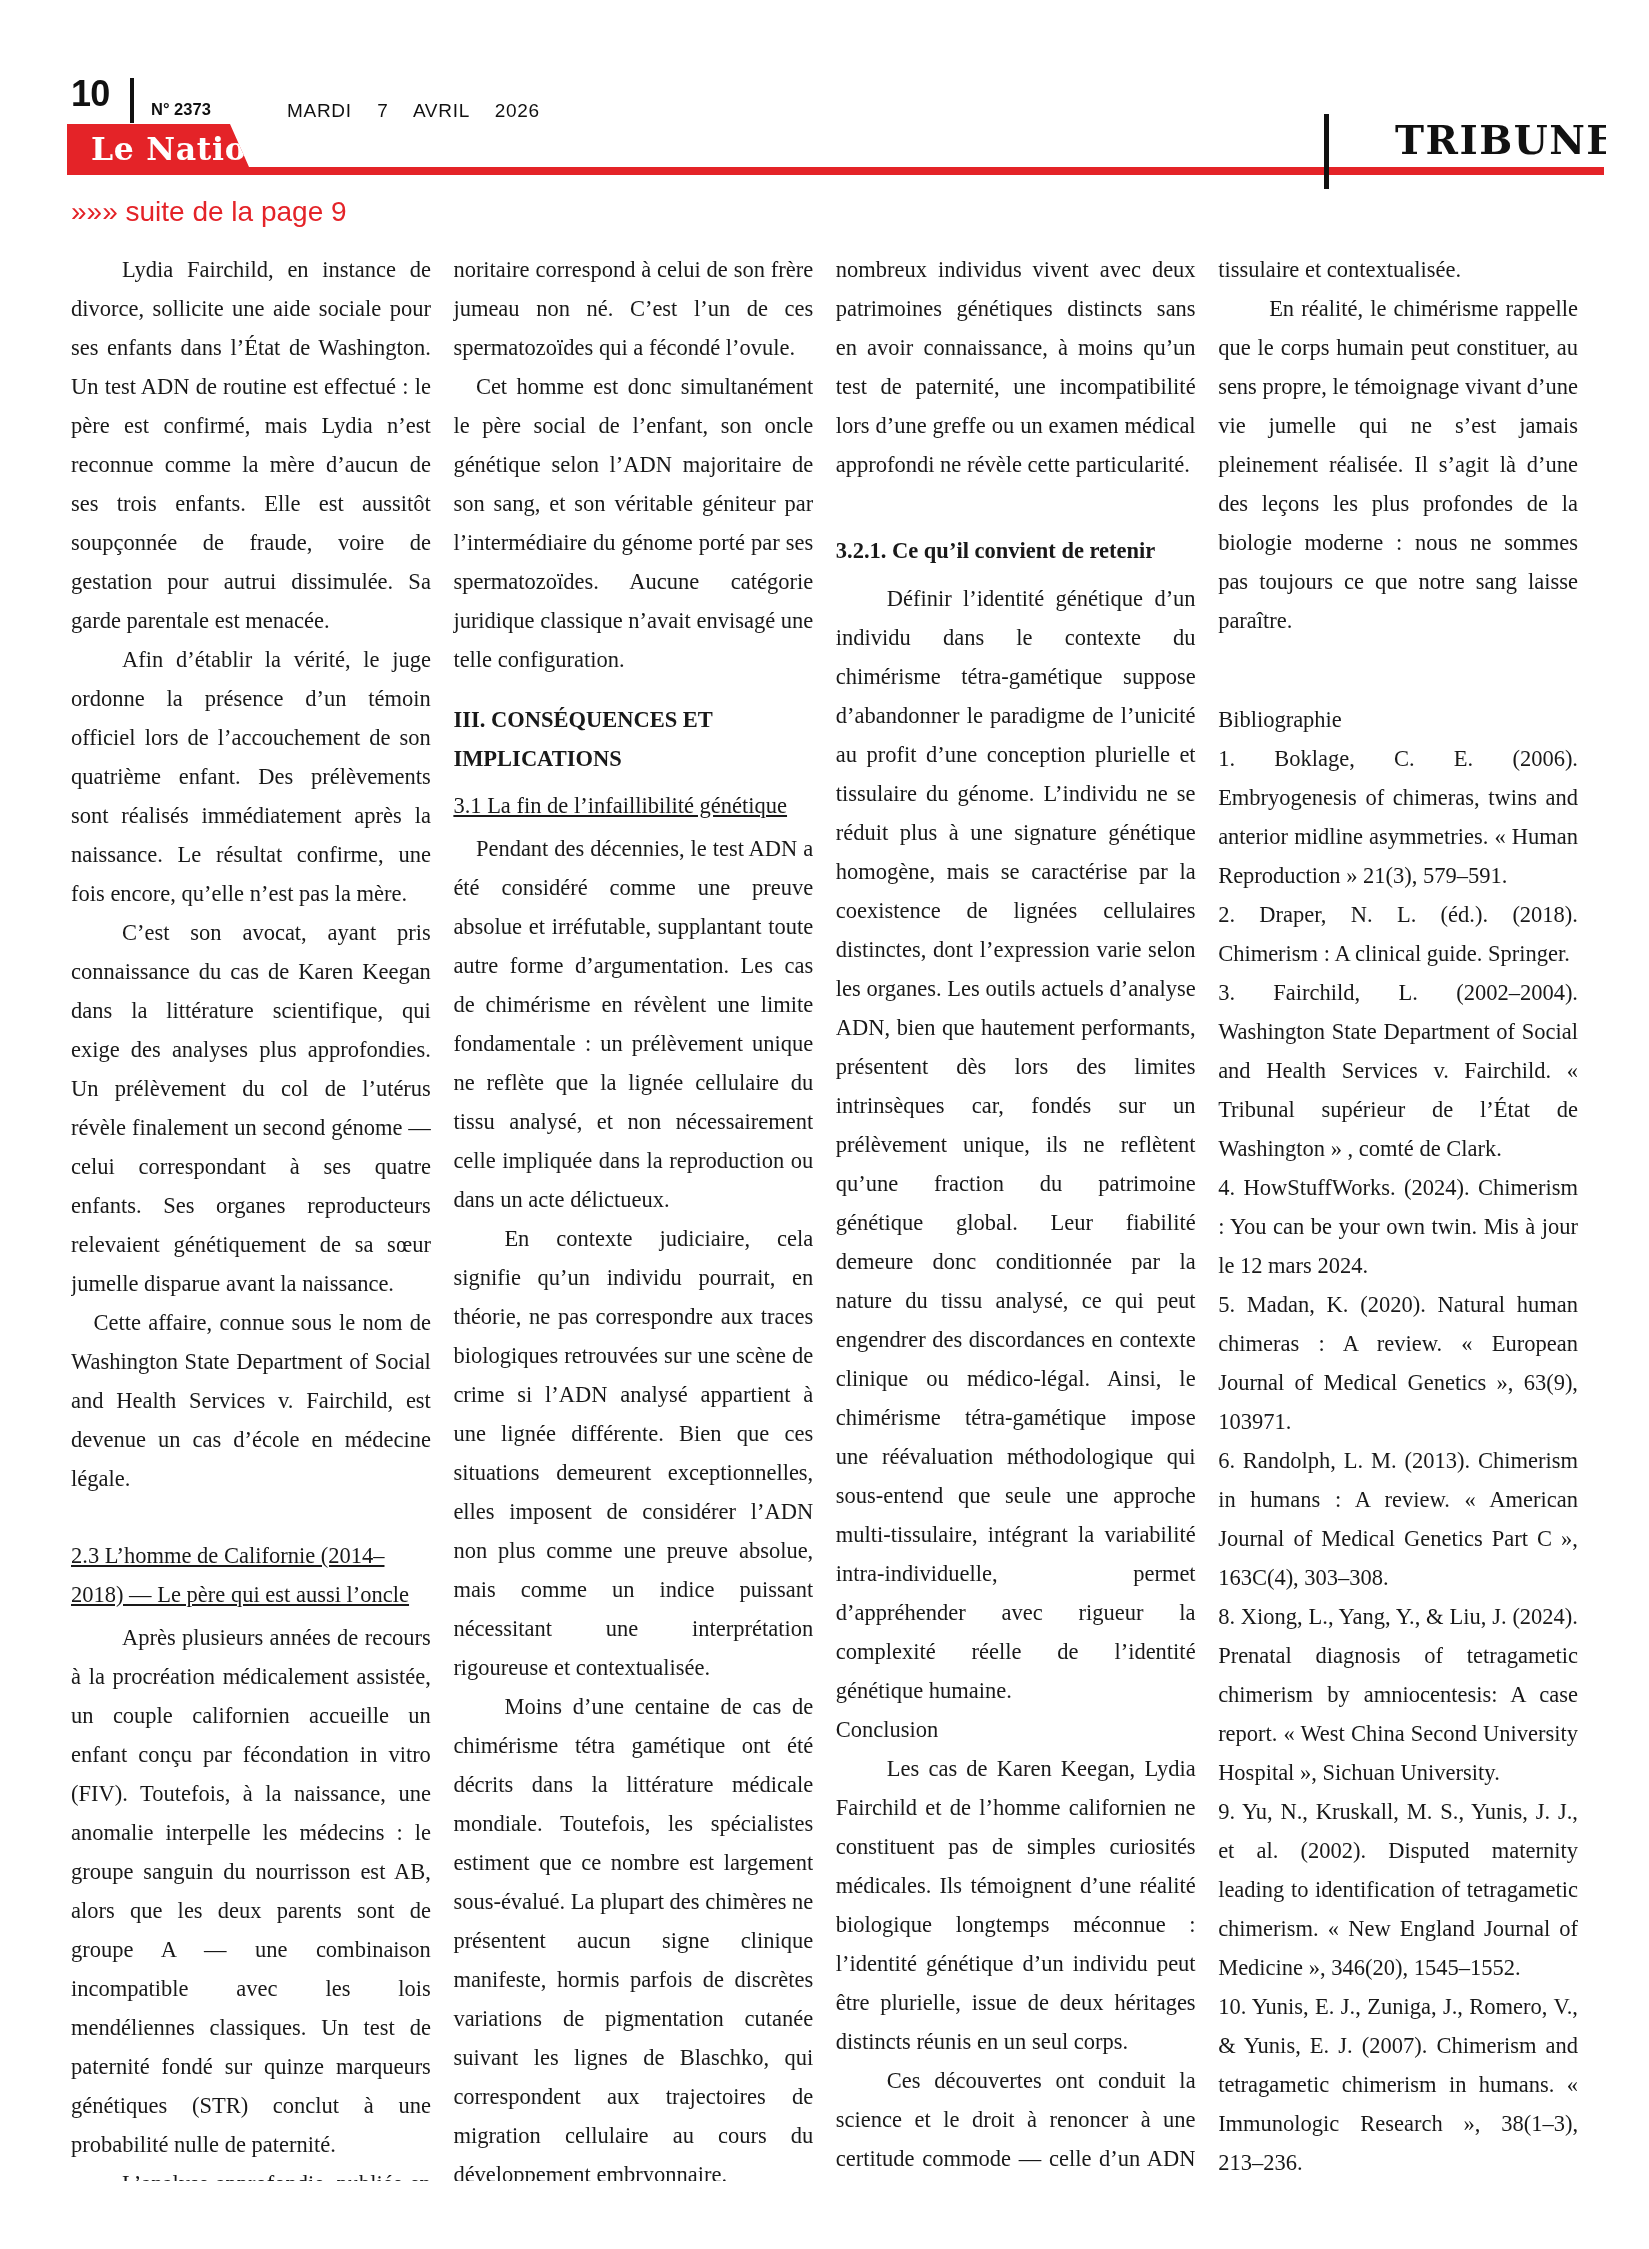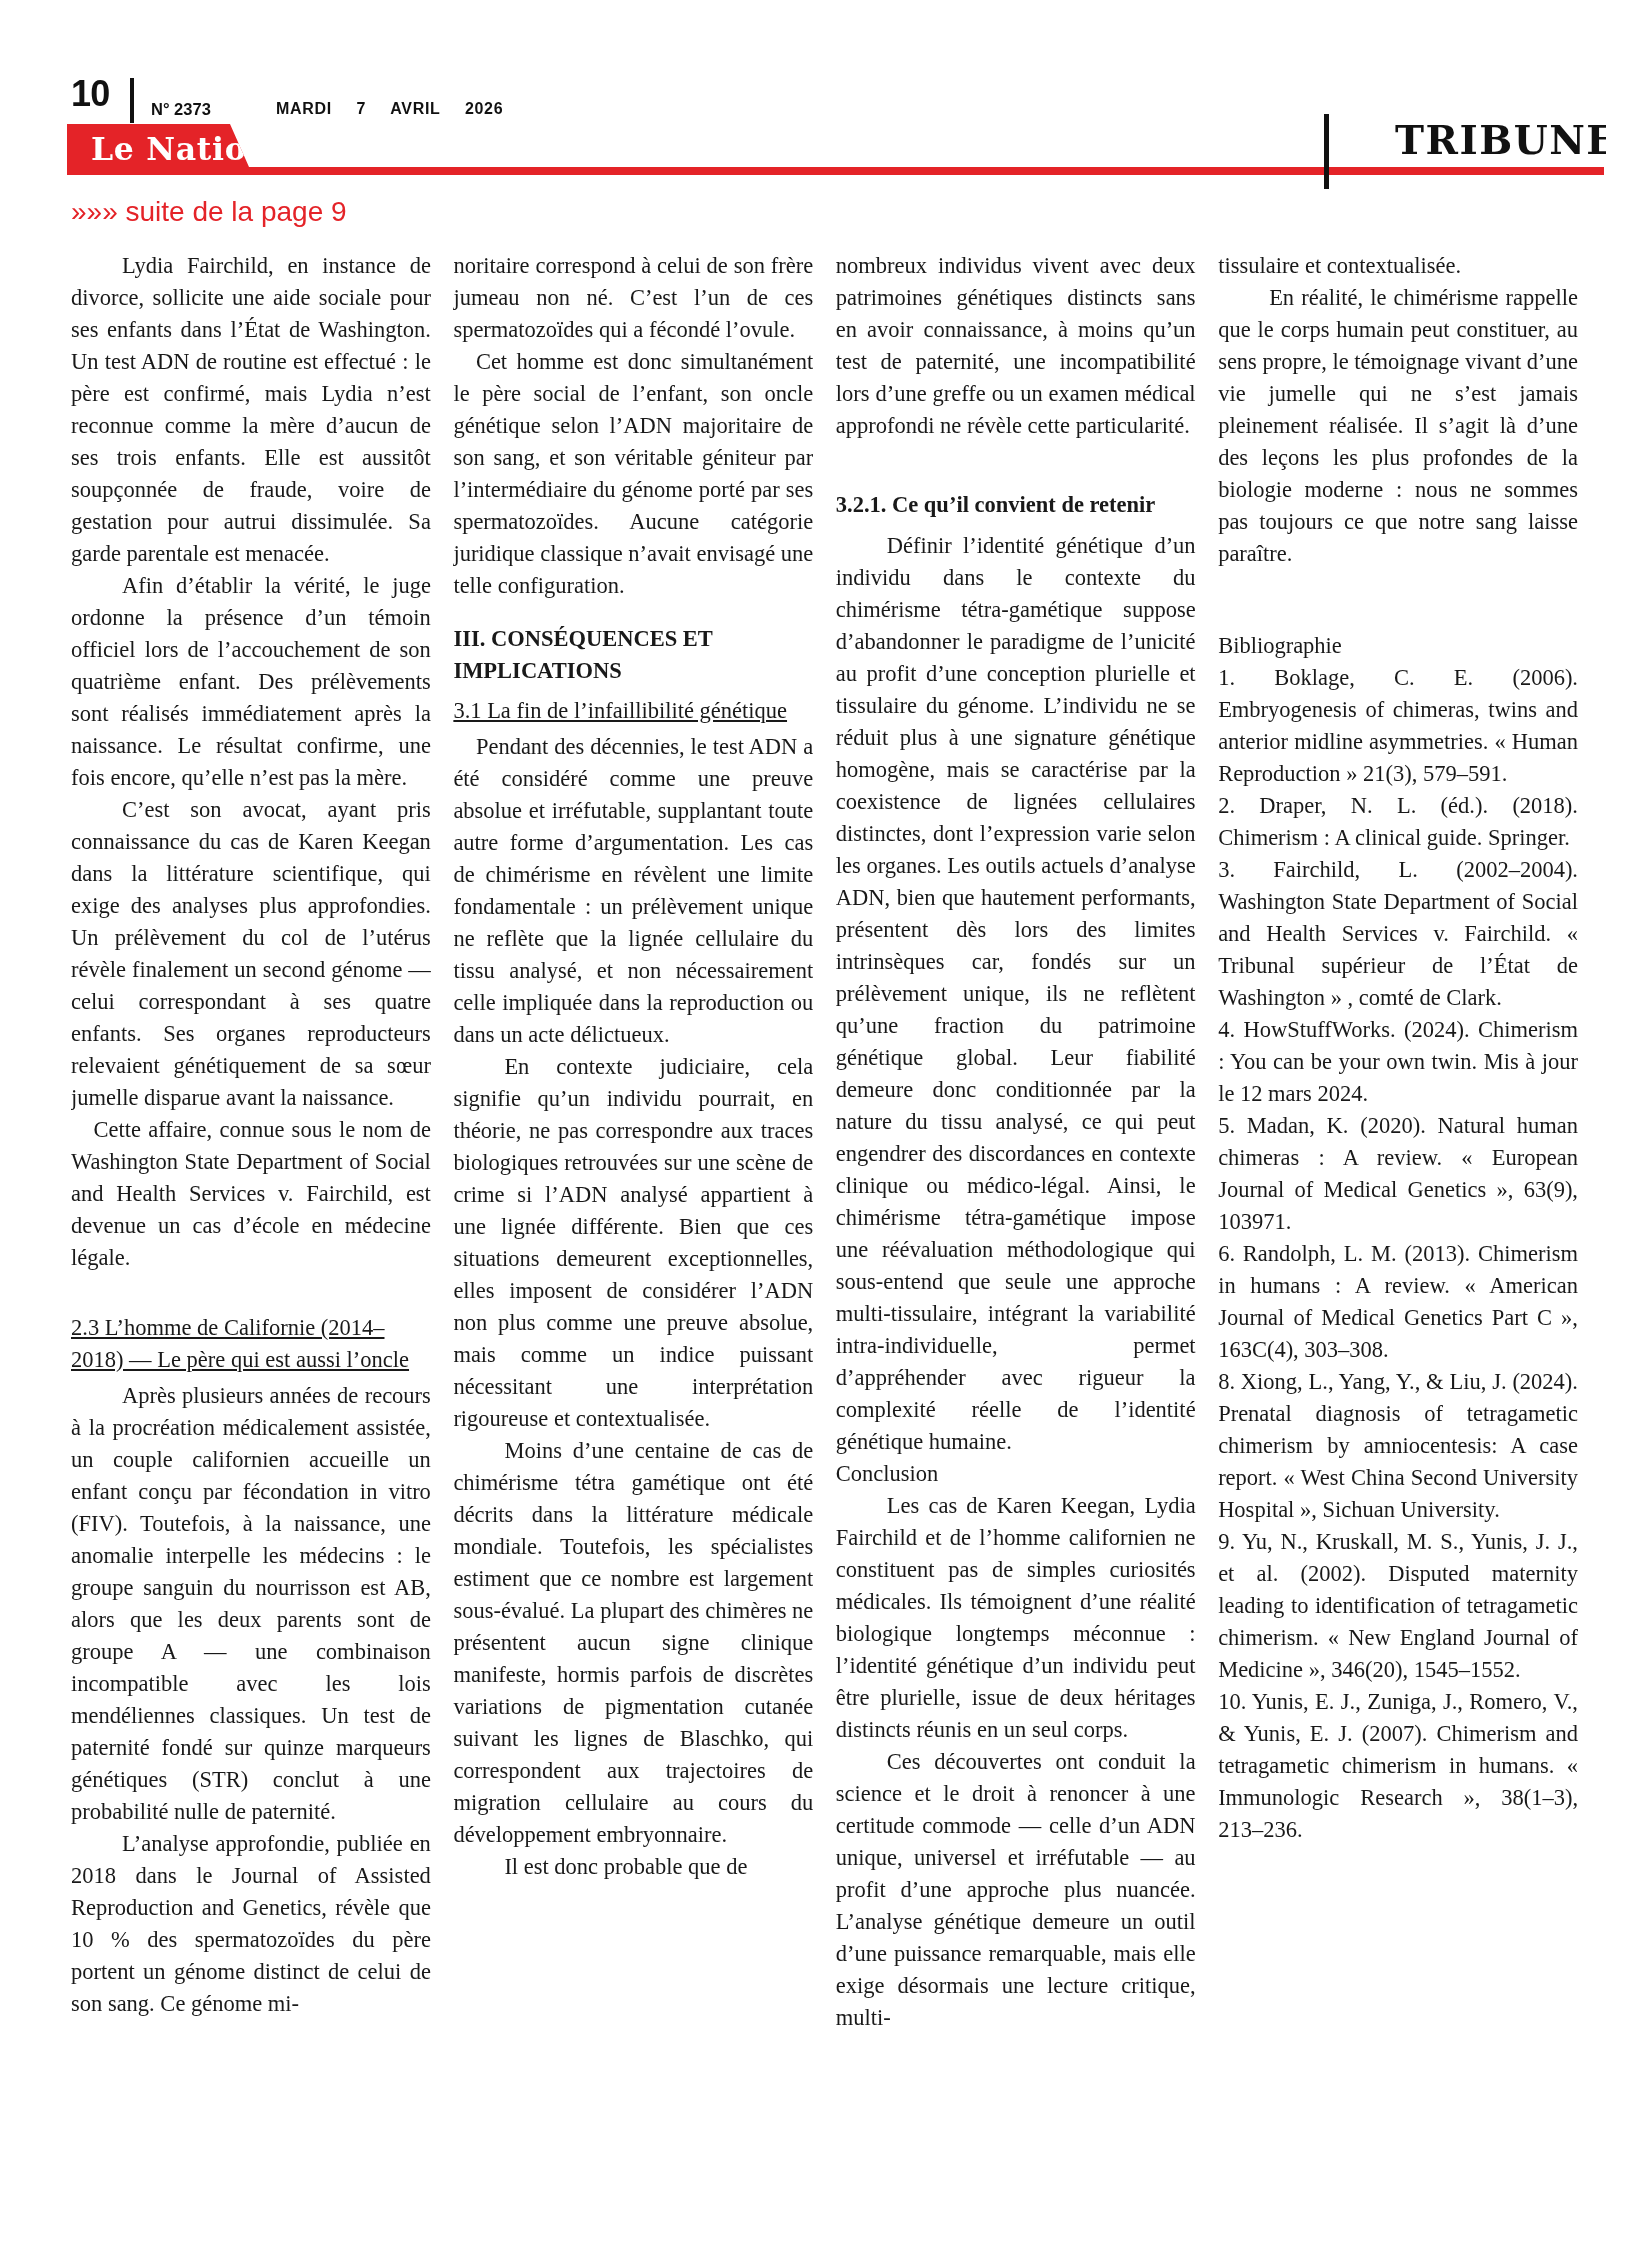--- a/index.html
+++ b/index.html
@@ -6,41 +6,41 @@
   html,body{margin:0;padding:0;background:#ffffff;}
   #page{position:relative;width:1606px;height:2250px;background:#ffffff;overflow:hidden;
         color:#191919;font-family:"Liberation Serif",serif;}
 
   
   .page-num{position:absolute;left:71px;top:73px;font-family:"Liberation Sans",sans-serif;
             font-weight:bold;font-size:36px;letter-spacing:-0.7px;color:#111;}
   .page-num-bar{position:absolute;left:130px;top:78px;width:3.7px;height:45px;background:#111;}
   .issue{position:absolute;left:151px;top:100px;font-family:"Liberation Sans",sans-serif;
          font-weight:bold;font-size:16.5px;color:#111;}
-  .dateline{position:absolute;left:276px;top:100px;font-family:"Liberation Sans",sans-serif;
-            font-weight:bold;font-size:16px;color:#111;word-spacing:19.5px;letter-spacing:0.7px;}
+  .dateline{position:absolute;left:287px;top:100px;font-family:"Liberation Sans",sans-serif;
+            font-weight:normal;font-size:19px;color:#111;word-spacing:19.5px;letter-spacing:0.7px;}
 
   .banner{position:absolute;left:67px;top:124px;width:1537px;height:51px;background:#e42328;
           clip-path:polygon(0 0,163px 0,182px 43px,100% 43px,100% 100%,0 100%);}
   .brand{position:absolute;left:24px;top:6px;font-family:"DejaVu Serif",serif;font-weight:bold;
          font-size:31.5px;color:#ffffff;letter-spacing:0.7px;}
 
   .section-divider{position:absolute;left:1324px;top:114px;width:4.5px;height:75px;background:#111;}
   .section-title{position:absolute;left:1395px;top:117px;width:195px;text-align:right;
                  font-family:"DejaVu Serif",serif;font-weight:bold;font-size:39px;
                  letter-spacing:1.5px;color:#111;}
 
   .continuation{position:absolute;left:71px;top:196px;font-family:"Liberation Sans",sans-serif;
                 font-size:28px;color:#e42328;}
 
   
   .article{position:absolute;left:71px;top:250px;width:1507px;height:1931px;overflow:hidden;
            display:grid;grid-template-columns:repeat(4,1fr);column-gap:22.5px;}
   .col{overflow:hidden;}
-  .p,.hcaps,.hbold,.hplain{font-size:22.5px;line-height:32px;margin:0;}
+  .p,.hcaps,.hbold,.hplain{font-size:22.5px;line-height:39px;margin:0;}
   .p{text-align:justify;}
   .ind-normal{text-indent:51px;}
   .ind-small{text-indent:22.5px;}
   .hcaps{font-weight:bold;white-space:pre-line;margin:21px 0 7.5px;}
   .hbold{font-weight:bold;white-space:pre-line;margin:16.5px 0 9px;}
   .hplain{font-weight:normal;white-space:pre-line;margin:4.5px 0 4.5px;text-decoration:underline;}
 </style>
 </head>
 <body>
 

